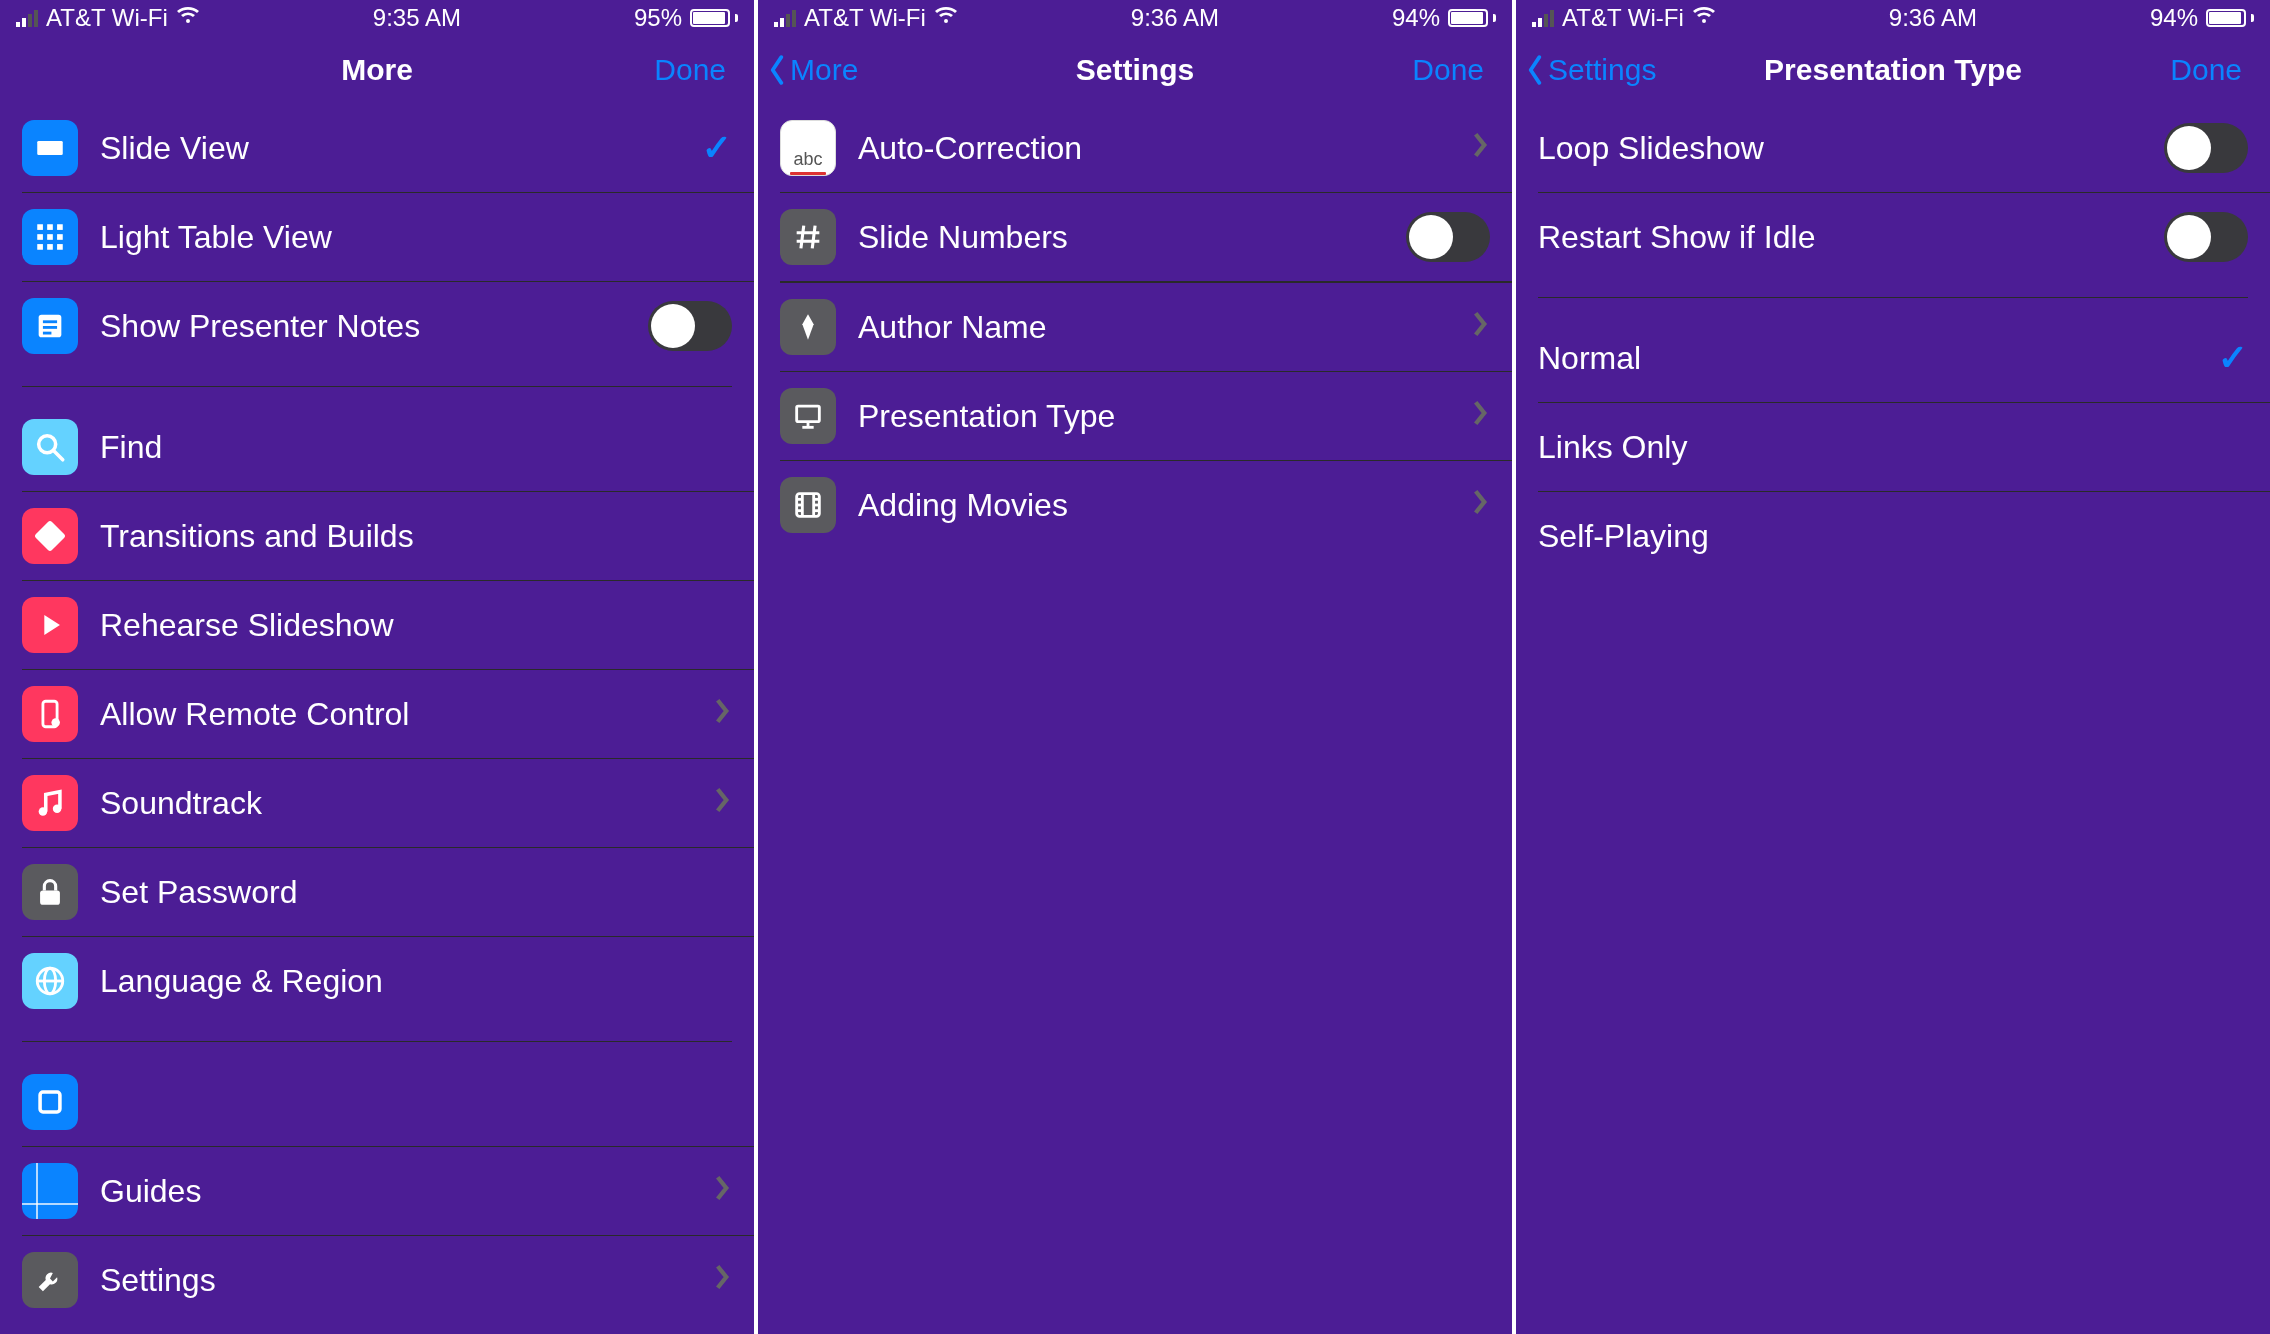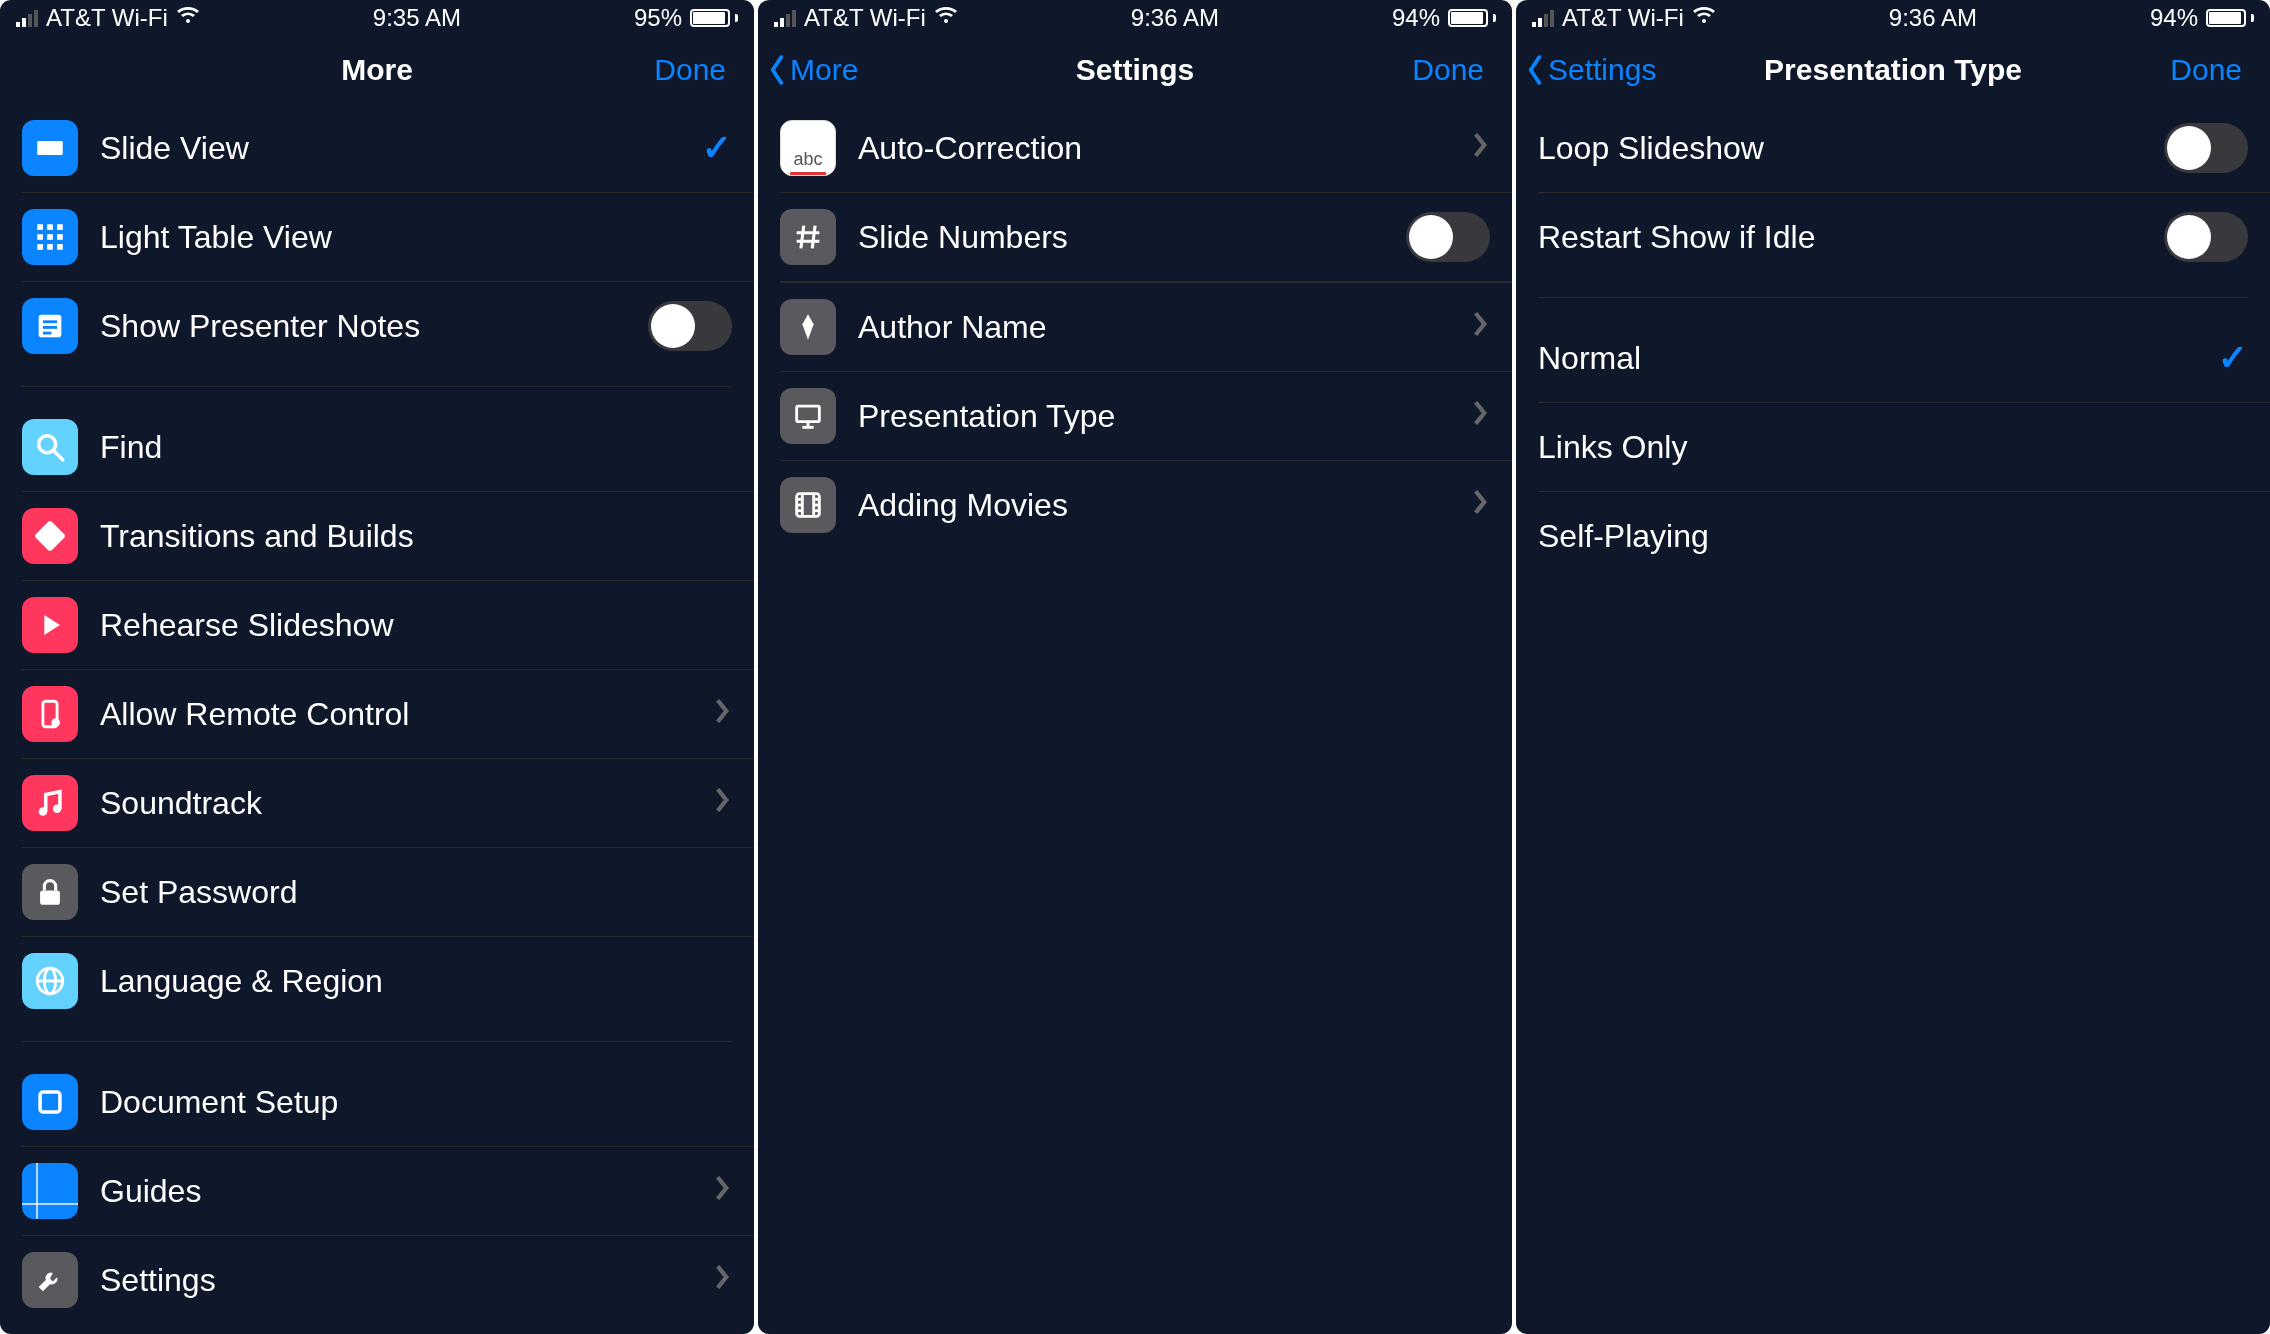--- a/index.html
+++ b/index.html
@@ -8,26 +8,25 @@
     font-family: -apple-system, "Helvetica Neue", Arial, sans-serif;
     display: flex;
     gap: 4px;
     padding: 0;
     width: 2270px;
     height: 1334px;
   }
   .phone {
     width: 806px;
     height: 1334px;
-    background: #0f172a;
+    background: #4c1d95;
     color: #fff;
     position: relative;
     overflow: hidden;
     font-size: 28px;
-    border-radius: 11px;
   }
   
   .statusbar {
     height: 36px;
     display: flex;
     align-items: center;
     justify-content: space-between;
     padding: 0 16px;
     font-size: 24px;
     font-weight: 400;
@@ -270,21 +269,20 @@
         </div>
     <div class="label">Language &amp; Region</div>
     </div>
       <div class="group-sep"></div>
       <div class="row">
     <div class="ico blue">
           <svg viewBox="0 0 24 24">
             <rect x="5" y="5" width="14" height="14" rx="2" fill="none" stroke="#fff" stroke-width="2.5"></rect>
           </svg>
         </div>
-    <div class="label">Document Setup</div>
     </div>
       <div class="sep"></div>
       <div class="row">
     <div class="guides-icon"></div>
     <div class="label">Guides</div>
     <span class="chevron"><svg viewBox="0 0 16 28">
             <path d="M4 4 L12 14 L4 24"></path>
           </svg></span>
       </div>
       <div class="sep"></div>

